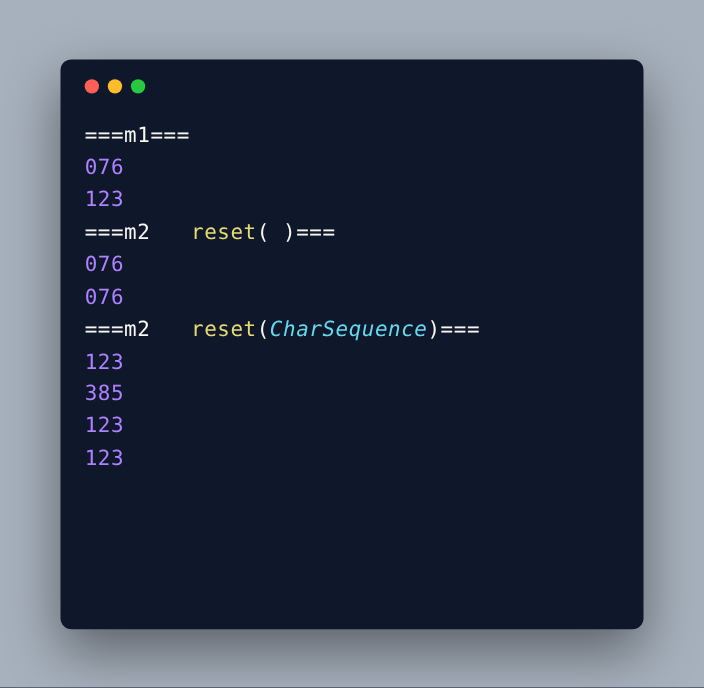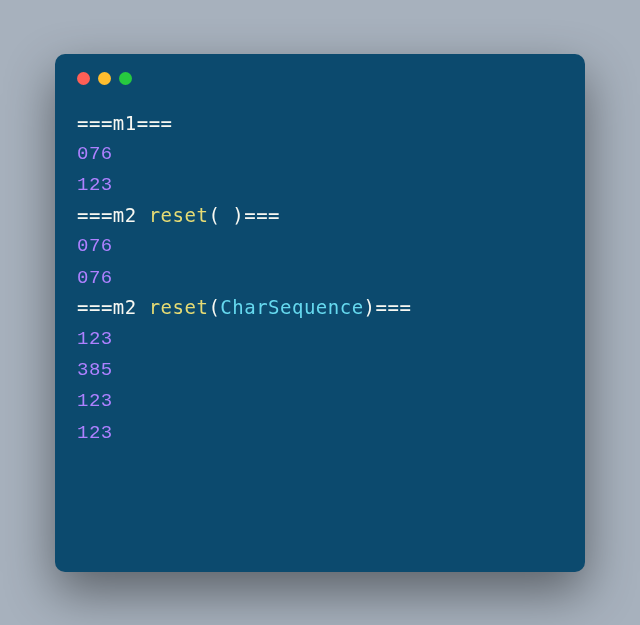--- a/index.html
+++ b/index.html
@@ -12,21 +12,21 @@
       height: 625px;
       background: #a7b1bd;
       display: flex;
       align-items: center;
       justify-content: center;
       font-family: "SF Mono", "Monaco", "Menlo", "Consolas", monospace;
     }
     .window {
       width: 530px;
       height: 518px;
-      background: #0c4a6e;
+      background: #0f172a;
       border-radius: 10px;
       box-shadow: 0 20px 50px rgba(0,0,0,0.45);
       position: relative;
       padding: 18px 22px;
     }
     .titlebar {
       display: flex;
       gap: 8px;
       margin-bottom: 24px;
     }
@@ -40,23 +40,23 @@
     .dot.green { background: #27c93f; }
     .code {
       font-size: 19px;
       line-height: 1.55;
       letter-spacing: 0.5px;
     }
     .line {
       white-space: pre;
     }
     .tok-white { color: #f8f8f2; }
-    .tok-num { color: #ae81ff; font-family: Liberation Mono, monospace; }
-    .tok-call { color: #e6db74; }
-    .tok-type { color: #66d9ef; }
+    .tok-num { color: #ae81ff; }
+    .tok-call { color: #e6db74; margin-left: 25px; }
+    .tok-type { color: #66d9ef; font-style: italic; }
     .tok-space { color: #f8f8f2; }
   </style>
 </head>
 <body>
 
 <div class="window">
   <div class="titlebar">
     <div class="dot red"></div>
     <div class="dot yellow"></div>
     <div class="dot green"></div>

